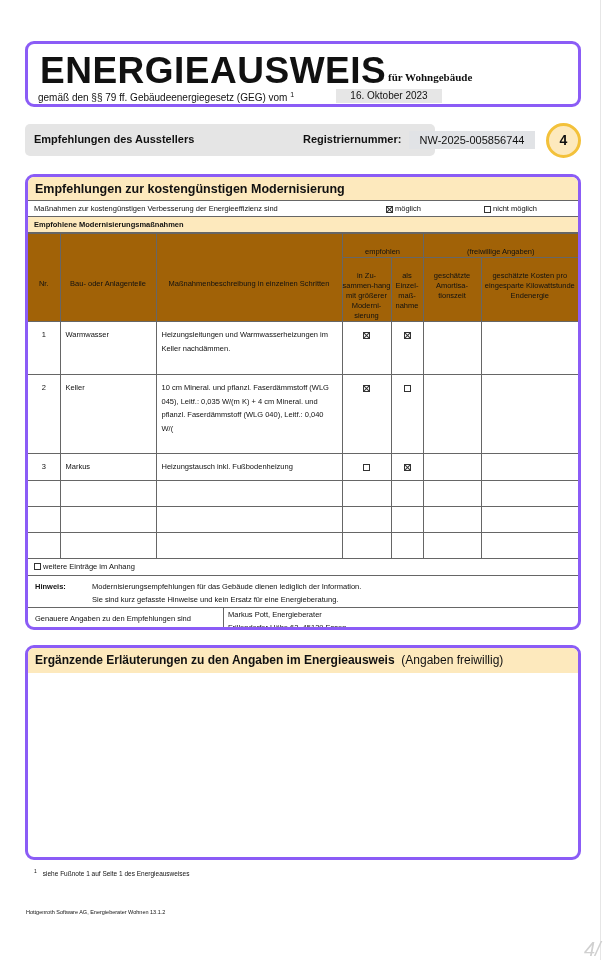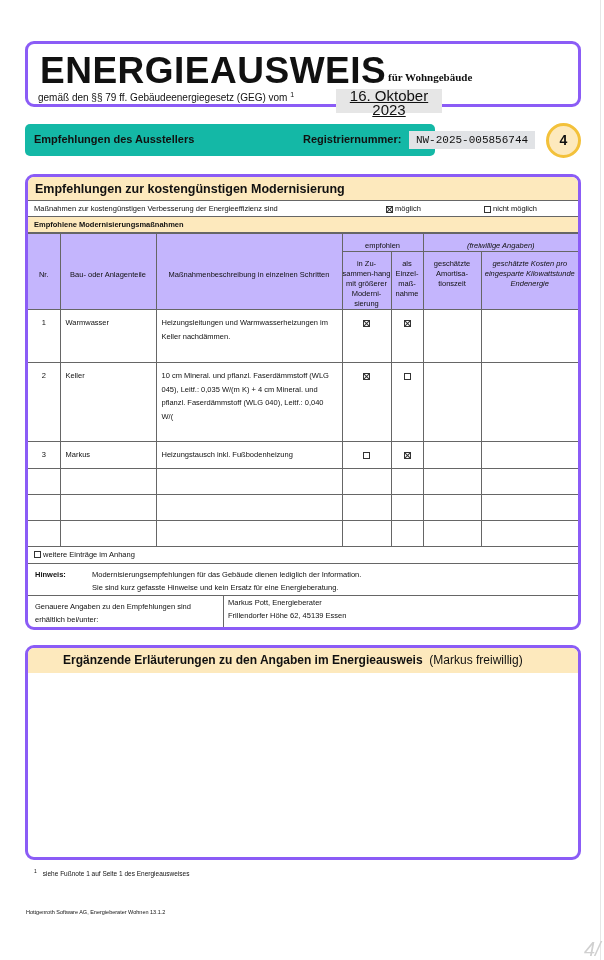--- a/index.html
+++ b/index.html
@@ -7,59 +7,59 @@
   body { font-family: "Liberation Sans", sans-serif; color: #111; position: relative; }
   .page-edge { position: absolute; left: 600px; top: 0; width: 1px; height: 960px; background: #e6e6e6; }
 
   .box { position: absolute; border: 3px solid #8b5cf6; border-radius: 9px; background: #fff; }
   
   #hdr { left: 25px; top: 41px; width: 556px; height: 66px; }
   #hdr .title { position: absolute; left: 12px; top: 7px; font-size: 37px; font-weight: bold; letter-spacing: 0.5px; line-height: 40px; }
   #hdr .sub { position: absolute; left: 360px; top: 27px; font-size: 11px; font-weight: bold; font-family: Liberation Serif, serif; }
   #hdr .geg { position: absolute; left: 10px; top: 47px; font-size: 10px; }
   #hdr .geg sup { font-size: 7px; }
-  #hdr .date { position: absolute; left: 308px; top: 45px; width: 106px; height: 24px; background: #e6e6e6; font-size: 15px; text-align: center; line-height: 14px; text-decoration: underline; }
+  #hdr .date { position: absolute; left: 308px; top: 45px; width: 106px; height: 14px; background: #e6e6e6; font-size: 10px; text-align: center; line-height: 14px; }
 
   
-  #bar { position: absolute; left: 25px; top: 124px; width: 410px; height: 32px; background: #14b8a6; border-radius: 5px; }
+  #bar { position: absolute; left: 25px; top: 124px; width: 410px; height: 32px; background: #e5e5e5; border-radius: 5px; }
   #bar .l { position: absolute; left: 9px; top: 9px; font-size: 11px; font-weight: bold; }
   #bar .r { position: absolute; left: 278px; top: 9px; font-size: 11px; font-weight: bold; }
-  #bar .reg { position: absolute; left: 384px; top: 7px; width: 126px; height: 18px; background: #e1e3e6; font-size: 11px; text-align: center; line-height: 18px; font-family: Liberation Mono, monospace; }
+  #bar .reg { position: absolute; left: 384px; top: 7px; width: 126px; height: 18px; background: #e1e3e6; font-size: 11px; text-align: center; line-height: 18px; }
   #pagenum { position: absolute; left: 546px; top: 123px; width: 35px; height: 35px; border: 3px solid #f3c13a; border-radius: 50%; background: #fde9bd; font-size: 14px; font-weight: bold; text-align: center; line-height: 29px; }
 
   
   #main { left: 25px; top: 174px; width: 556px; height: 456px; overflow: hidden; }
   #main .h { height: 24px; background: #fde9bd; padding: 5px 7px; font-size: 12.5px; font-weight: bold; border-bottom: 1px solid #666; }
   .row-sm { height: 16px; font-size: 7.5px; line-height: 16px; padding-left: 6px; border-bottom: 1px solid #666; position: relative; }
   .row-sm.yel { background: #fde9bd; font-weight: bold; }
   .chk { display: inline-block; width: 7px; height: 7px; border: 1px solid #333; vertical-align: middle; position: relative; }
   .chk.x::before, .chk.x::after { content: ""; position: absolute; left: -2px; top: 2px; width: 9px; height: 1px; background: #333; }
   .chk.x::before { transform: rotate(45deg); }
   .chk.x::after { transform: rotate(-45deg); }
 
   table { border-collapse: collapse; width: 550px; table-layout: fixed; font-size: 7.5px; }
   td, th { border: 1px solid #666; vertical-align: top; font-weight: normal; }
-  thead td { background: #c4b5fd; text-align: center; padding-top: 7px; line-height: 10px; }
+  thead td { background: #a16207; text-align: center; padding-top: 13px; line-height: 10px; }
   tbody td { padding: 6px 5px; line-height: 13.5px; }
   tbody td.c { text-align: center; }
   tr td:first-child { border-left: none; }
-  tr td:last-child { border-right: none; font-style: italic; }
+  tr td:last-child { border-right: none; }
 
   .hint { border-top: 1px solid #666; padding: 3px 7px; font-size: 7.5px; line-height: 13px; position: relative; height: 32px; }
   .hint .lbl { position: absolute; left: 7px; top: 4px; font-weight: bold; }
   .hint .t { position: absolute; left: 64px; top: 4px; }
   .contact { border-top: 1px solid #666; height: 32px; position: relative; font-size: 7.5px; line-height: 13px; }
   .contact .l { position: absolute; left: 7px; top: 4px; width: 185px; }
   .contact .div { position: absolute; left: 195px; top: 0; width: 1px; height: 32px; background: #666; }
   .contact .r { position: absolute; left: 200px; top: 0px; }
 
   
   #erg { left: 25px; top: 645px; width: 556px; height: 215px; overflow: hidden; }
   #erg .h { height: 25px; background: #fde9bd; padding: 5px 7px; font-size: 12px; }
-  #erg .h b { font-weight: bold; margin-left: 28px; }
+  #erg .h b { font-weight: bold; }
 
   .foot1 { position: absolute; left: 34px; top: 868px; font-size: 6.5px; }
   .foot1 sup { font-size: 5px; margin-right: 6px; }
   .foot2 { position: absolute; left: 26px; top: 909px; font-size: 5.5px; }
   .pg { position: absolute; left: 584px; top: 938px; font-size: 20px; color: #d0d0d0; font-style: italic; }
 </style>
 </head>
 <body>
 
 <div class="page-edge"></div>
@@ -179,18 +179,18 @@
     <span class="t"><span>Modernisierungsempfehlungen für das Gebäude dienen lediglich der Information.</span><br><span>Sie sind kurz gefasste Hinweise und kein Ersatz für eine Energieberatung.</span></span>
   </div>
   <div class="contact">
     <span class="l">Genauere Angaben zu den Empfehlungen sind erhältlich bei/unter:</span>
     <span class="div"></span>
     <span class="r"><span>Markus Pott, Energieberater</span><br><span>Frillendorfer Höhe  62, 45139 Essen</span></span>
   </div>
 </div>
 
 <div class="box" id="erg">
-  <div class="h"><b>Ergänzende Erläuterungen zu den Angaben im Energieausweis</b>&nbsp; <span>(Markus freiwillig)</span></div>
+  <div class="h"><b>Ergänzende Erläuterungen zu den Angaben im Energieausweis</b>&nbsp; <span>(Angaben freiwillig)</span></div>
 </div>
 
 <div class="foot1"><sup>1</sup><span>siehe Fußnote 1 auf Seite 1 des Energieausweises</span></div>
 <div class="foot2">Hottgenroth Software AG, Energieberater Wohnen 13.1.2</div>
 <div class="pg">4/</div>
 
 </body></html>

